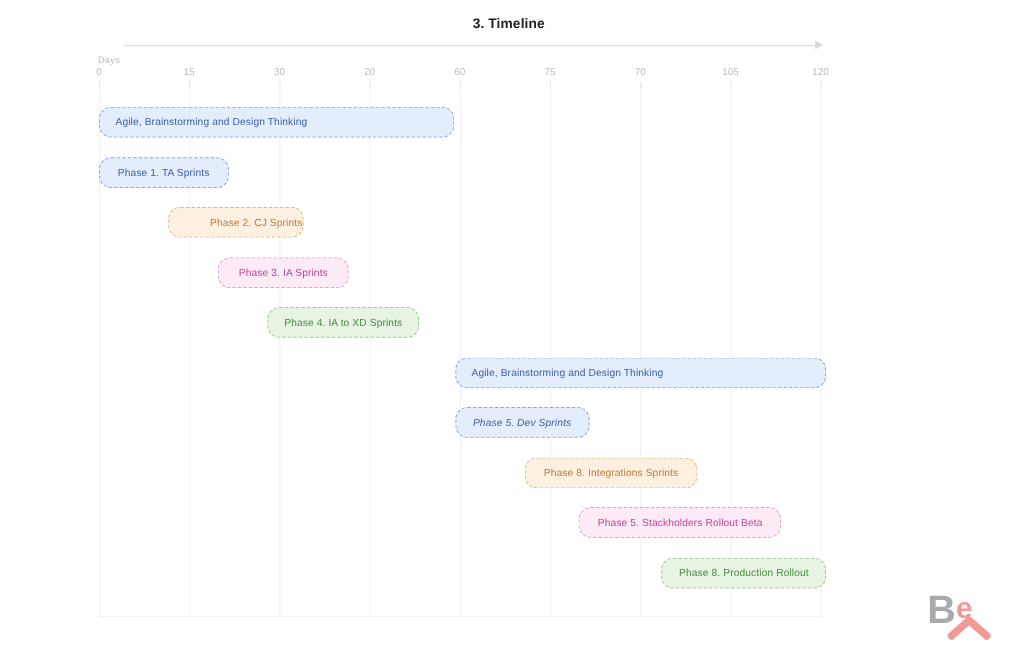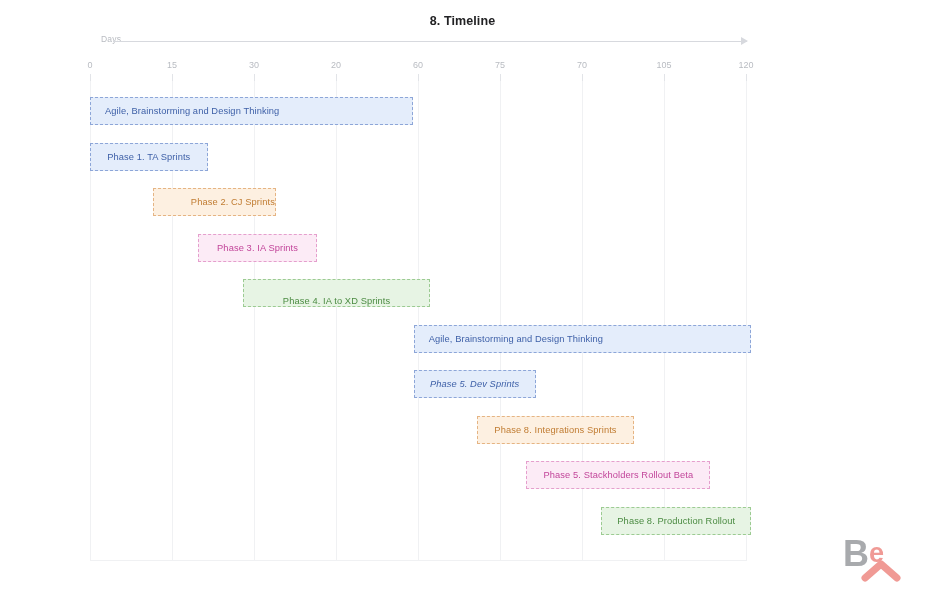--- a/index.html
+++ b/index.html
@@ -20,25 +20,24 @@
     text-align:center;
     font-size:12.5px;
     font-weight:bold;
     color:#222224;
     letter-spacing:.1px;
   }
 
   
   .axis-label{
     position:absolute;
-    left:89px;top:34px;
+    left:89px;top:49px;
     font-size:8.5px;
     color:#b9bcc2;
     letter-spacing:.2px;
-    margin-left:12px;
   }
   .axis-line{
     position:absolute;
     left:113px;top:41px;
     width:634px;height:1px;
     background:#d7d9de;
   }
   .axis-arrow{
     position:absolute;
     left:741px;top:37px;
@@ -75,21 +74,21 @@
     position:absolute;
     left:90px;top:560px;
     width:657px;height:1px;
     background:#f0f1f3;
   }
 
   
   .bar{
     position:absolute;
     height:28px;
-    border-radius:0;
+    border-radius:11px;
     border:1.4px dashed;
     box-sizing:border-box;
     display:flex;
     align-items:center;
     overflow:hidden;
   }
   .bar-label{
     font-size:9.3px;
     letter-spacing:.1px;
     padding-left:14px;
@@ -106,21 +105,21 @@
     position:absolute;
     right:14px;bottom:16px;
     width:68px;height:52px;
   }
 </style>
 </head>
 <body>
 
 <div id="canvas">
 
-  <div class="chart-title">8. Timeline</div>
+  <div class="chart-title">3. Timeline</div>
 
   <div class="axis-label">Days</div>
   <div class="axis-line"></div>
   <div class="axis-arrow"></div>
 
   <div id="ticks">
       <div class="tick-label" style="left: 90px;">0</div>
       <div class="tick-mark" style="left: 90px;"></div>
       <div class="tick-label" style="left: 172px;">15</div>
       <div class="tick-mark" style="left: 172px;"></div>
@@ -158,21 +157,21 @@
       </div>
       <div class="bar center" style="left: 90px; width: 117.533px; top: 142.5px; background: rgb(228, 237, 251); border-color: rgb(141, 166, 216);">
         <span class="bar-label" style="color: rgb(63, 97, 168);">Phase 1.  TA Sprints</span>
       </div>
       <div class="bar center" style="left: 152.867px; width: 123px; top: 188px; background: rgb(253, 240, 225); border-color: rgb(229, 180, 131); padding-left: 37px;">
         <span class="bar-label" style="color: rgb(192, 124, 50);">Phase 2.  CJ Sprints</span>
       </div>
       <div class="bar center" style="left: 198.24px; width: 118.627px; top: 233.5px; background: rgb(252, 235, 246); border-color: rgb(229, 159, 205);">
         <span class="bar-label" style="color: rgb(194, 69, 154);">Phase 3.  IA Sprints</span>
       </div>
-      <div class="bar center" style="left: 243.067px; width: 187px; top: 279px; background: rgb(231, 244, 228); border-color: rgb(156, 203, 146); align-items: flex-end;">
+      <div class="bar center" style="left: 243.067px; width: 138px; top: 279px; background: rgb(231, 244, 228); border-color: rgb(156, 203, 146);">
         <span class="bar-label" style="color: rgb(75, 139, 66);">Phase 4. IA to XD Sprints</span>
       </div>
       <div class="bar" style="left: 413.627px; width: 337.84px; top: 324.5px; background: rgb(228, 237, 251); border-color: rgb(141, 166, 216);">
         <span class="bar-label" style="color: rgb(63, 97, 168);">Agile, Brainstorming and Design Thinking</span>
       </div>
       <div class="bar center" style="left: 413.627px; width: 121.907px; top: 370px; background: rgb(228, 237, 251); border-color: rgb(141, 166, 216);">
         <span class="bar-label" style="color: rgb(63, 97, 168); font-style: italic;">Phase 5. Dev Sprints</span>
       </div>
       <div class="bar center" style="left: 477.04px; width: 156.893px; top: 415.5px; background: rgb(253, 240, 225); border-color: rgb(229, 180, 131);">
         <span class="bar-label" style="color: rgb(192, 124, 50);">Phase 8.  Integrations Sprints</span>

